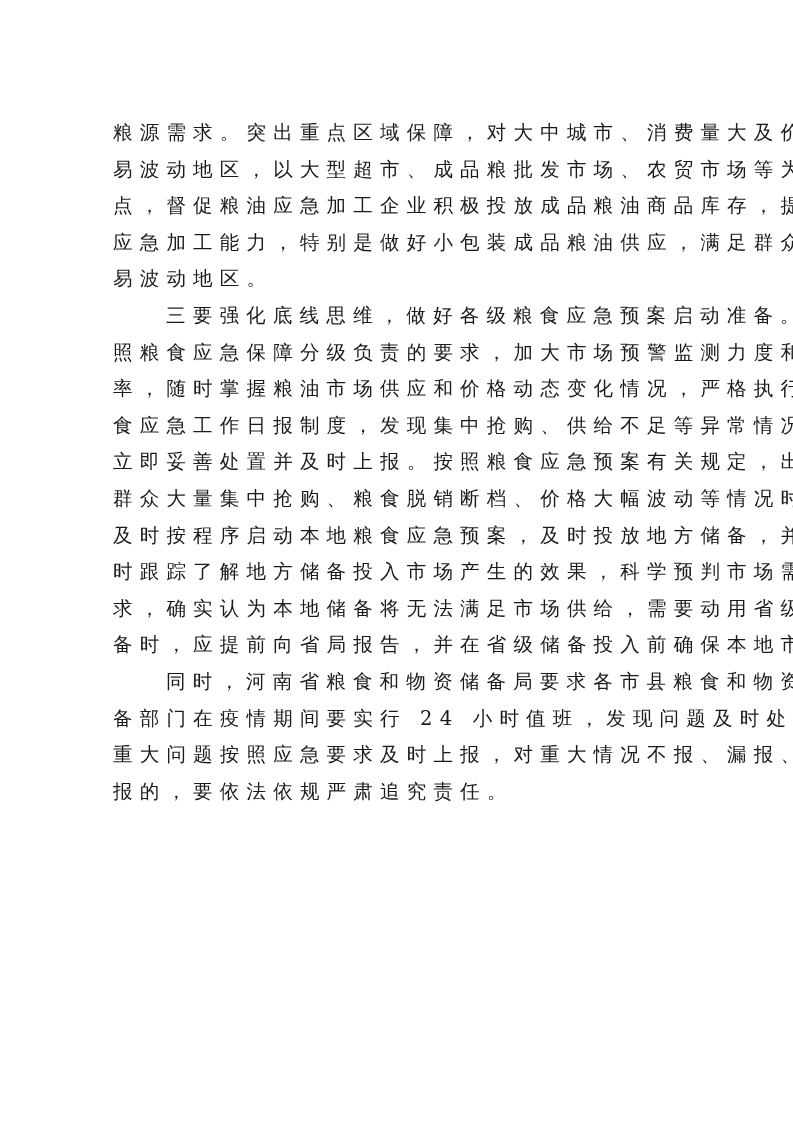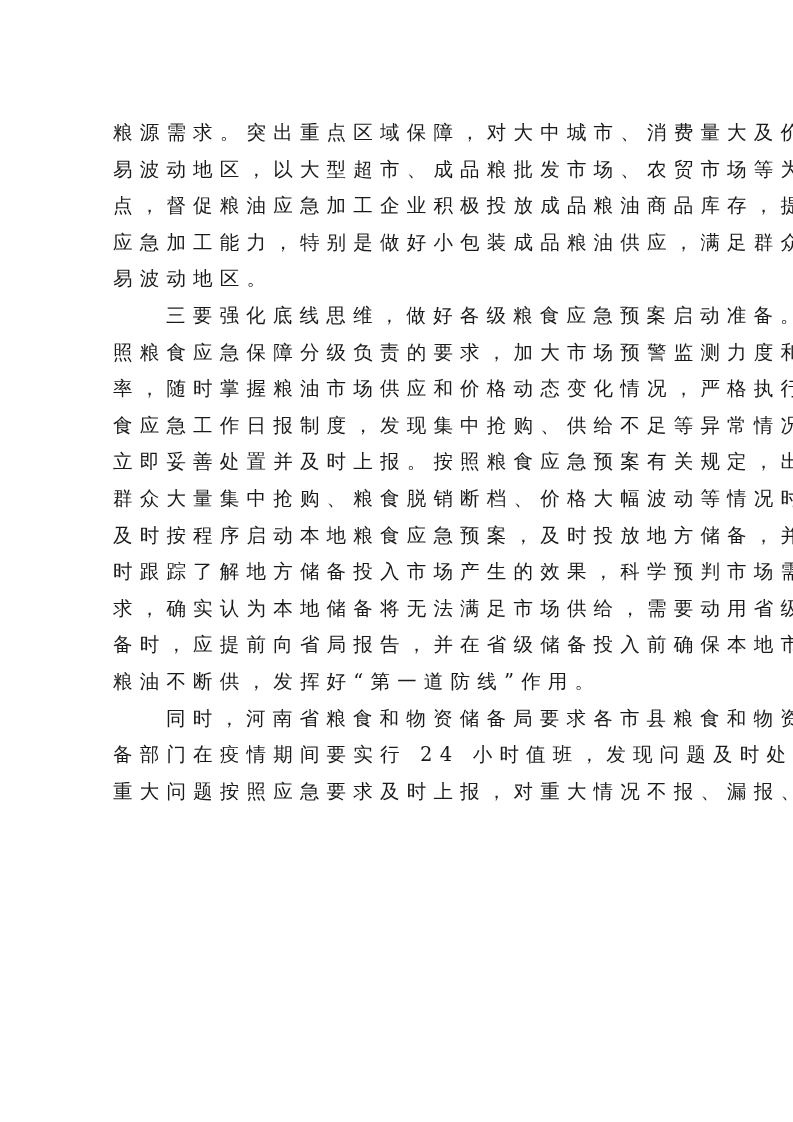--- a/index.html
+++ b/index.html
@@ -48,20 +48,20 @@
     <span class="line indent">三要强化底线思维，做好各级粮食应急预案启动准备。按</span>
     <span class="line">照粮食应急保障分级负责的要求，加大市场预警监测力度和频</span>
     <span class="line">率，随时掌握粮油市场供应和价格动态变化情况，严格执行粮</span>
     <span class="line">食应急工作日报制度，发现集中抢购、供给不足等异常情况，</span>
     <span class="line">立即妥善处置并及时上报。按照粮食应急预案有关规定，出现</span>
     <span class="line">群众大量集中抢购、粮食脱销断档、价格大幅波动等情况时，</span>
     <span class="line">及时按程序启动本地粮食应急预案，及时投放地方储备，并及</span>
     <span class="line">时跟踪了解地方储备投入市场产生的效果，科学预判市场需</span>
     <span class="line">求，确实认为本地储备将无法满足市场供给，需要动用省级储</span>
     <span class="line">备时，应提前向省局报告，并在省级储备投入前确保本地市场</span>
-    <span class="line">粮油不断供，发挥好“第一道防线”作用。</span>
   </div>
   <div>
     <span class="line indent">同时，河南省粮食和物资储备局要求各市县粮食和物资储</span>
     <span class="line">备部门在疫情期间要实行 24 小时值班，发现问题及时处置，</span>
     <span class="line">重大问题按照应急要求及时上报，对重大情况不报、漏报、瞒</span>
+    <span class="line">报的，要依法依规严肃追究责任。</span>
   </div>
 </div>
 
 </body></html>

